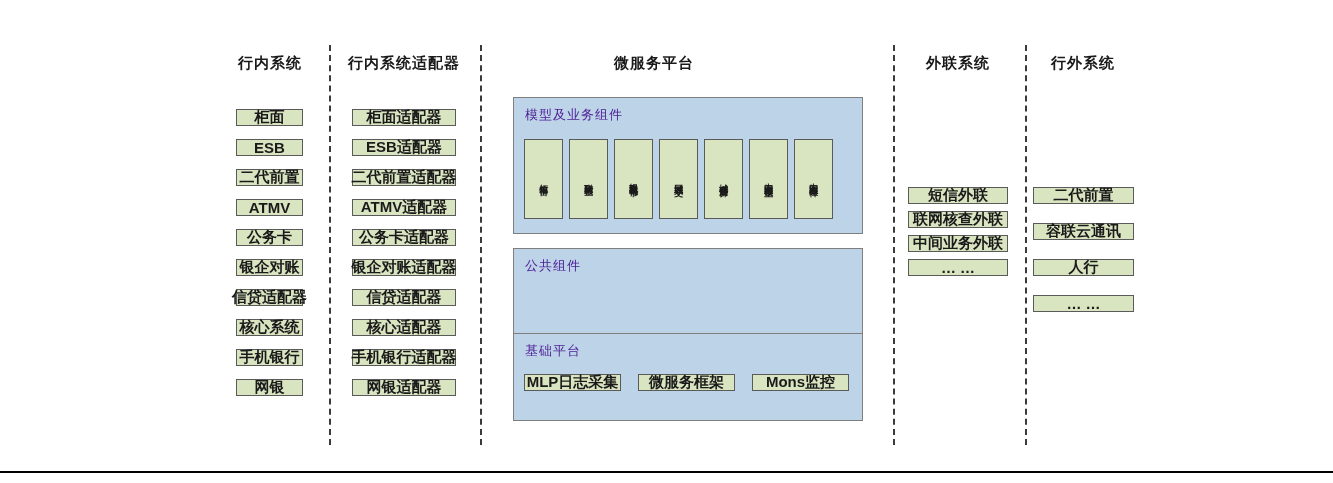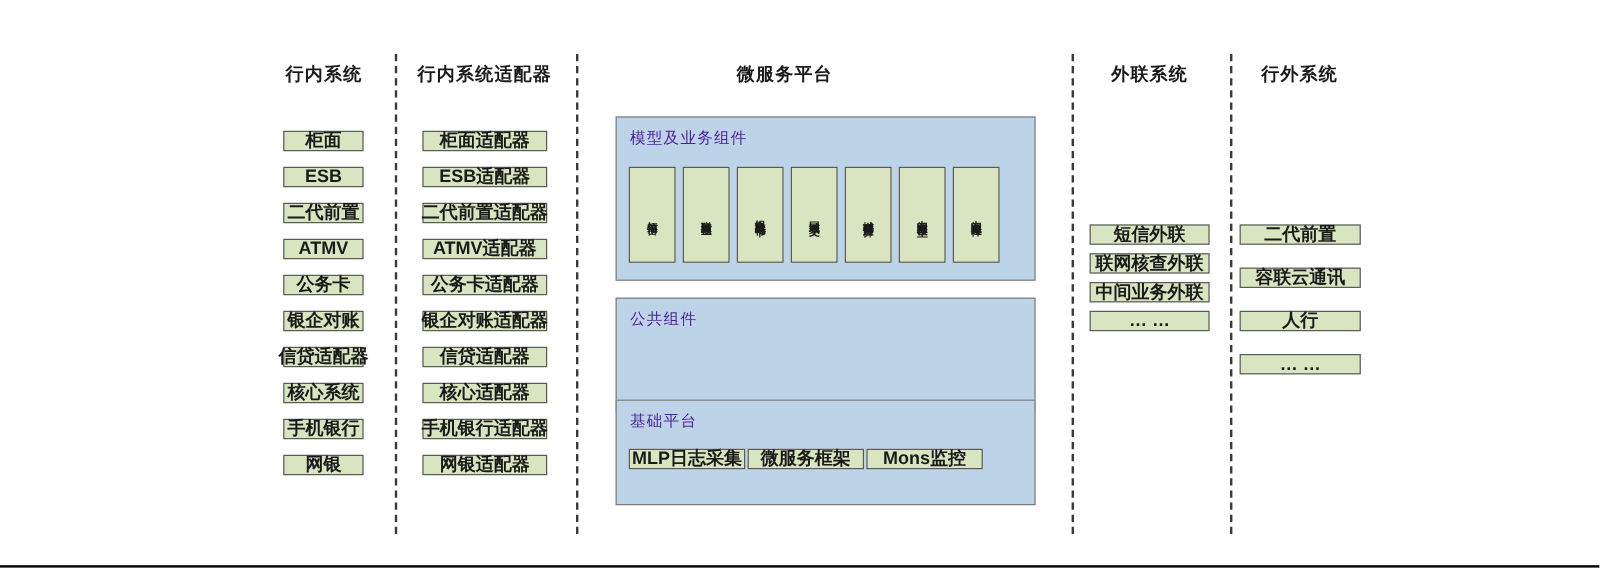--- a/index.html
+++ b/index.html
@@ -35,21 +35,21 @@
   .panel { position:absolute; left:513px; width:350px; background:#bdd3e8;
            border:1px solid #7f7f7f; }
   #panel-model  { top:97px;  height:137px; }
   #panel-common { top:248px; height:96px; }
   #panel-base   { top:321px; height:88px;margin-top:12px; }
   .panel-title { position:absolute; left:11px; top:8px; font-size:13px;
                  color:#4c1d95; letter-spacing:1px; white-space:nowrap; }
   .panel-row { position:absolute; left:10px; display:flex; }
   #row-model  { top:41px; gap:6px; }
   #row-common { top:40px; gap:17px; }
-  #row-base   { top:40px; gap:2px;text-align:center; }
+  #row-base   { top:40px; gap:17px;text-align:center; }
 
   .vbox { width:39px; height:80px; background:#d9e5c1; border:1px solid #5a5a5a;
           display:flex; align-items:center; justify-content:center;
           writing-mode:vertical-rl; text-orientation:upright;
           font-size:9px; font-weight:bold; color:#1a1a1a; letter-spacing:1px;
           line-height:1.15; }
   .hbox { width:97px; }
 
   .bottom-rule { position:absolute; left:0; top:471px; width:1333px; height:2px;
                  background:#000; }

